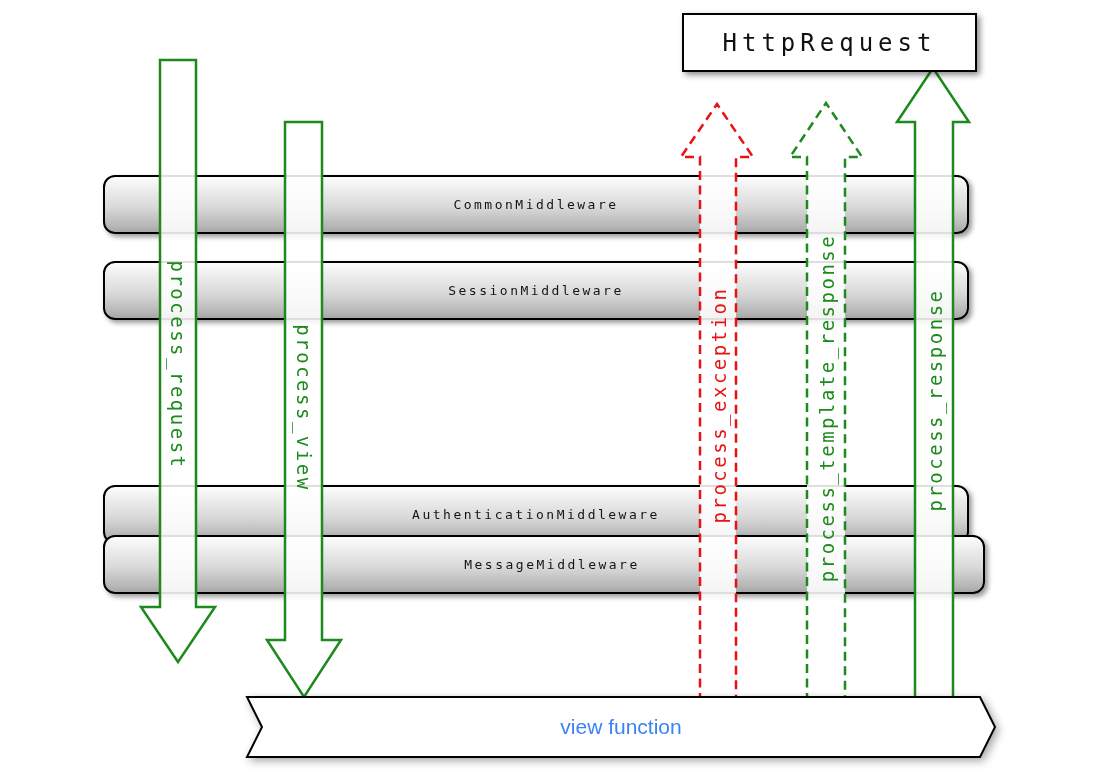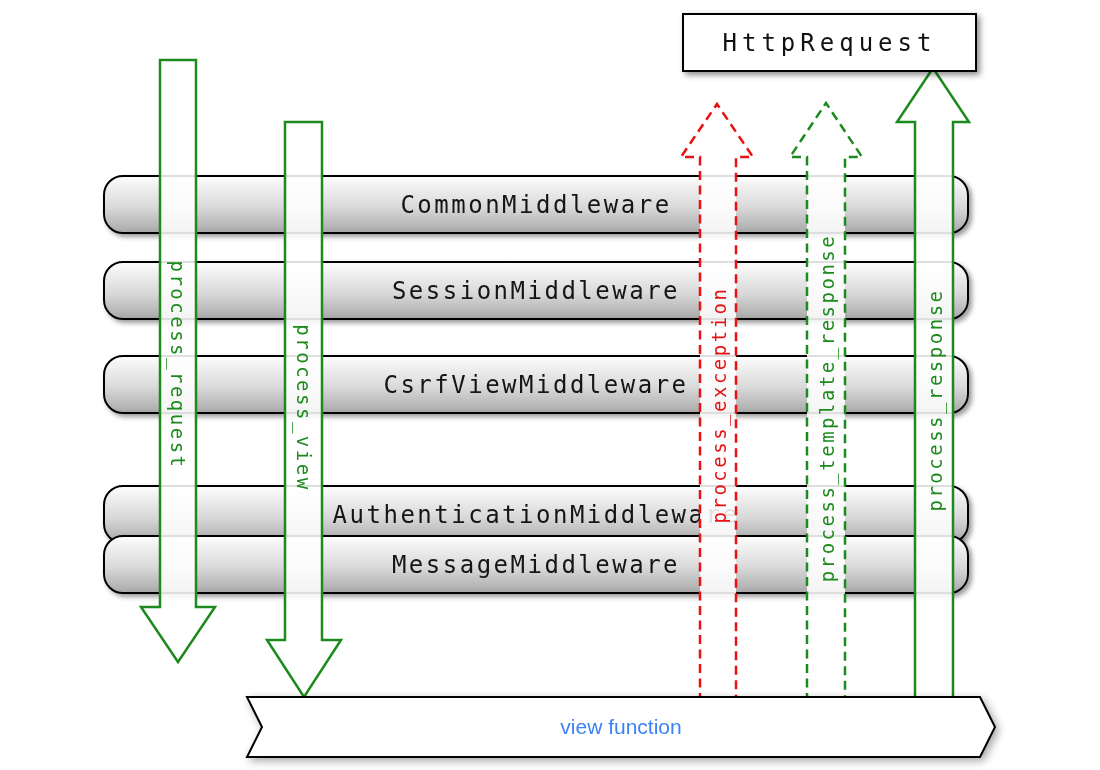--- a/index.html
+++ b/index.html
@@ -12,27 +12,27 @@
     position:absolute;height:55px;background:#ffffff;border:2px solid #000;
     box-shadow:3px 3px 6px rgba(0,0,0,.45);
     display:flex;align-items:center;justify-content:center;
     font-size:24px;letter-spacing:5px;color:#111;z-index:4;
   }
   #req-box{left:100px;top:13px;width:295px;}
   #res-box{left:682px;top:13px;width:291px;}
   
   .mw-bar{
     position:absolute;left:103px;width:862px;height:55px;
-    border:2px solid #000;border-radius:20px;
+    border:2px solid #000;border-radius:12px;
     background:linear-gradient(180deg,#fdfdfd 0%,#f0f0f0 18%,#d9d9d9 55%,#b3b3b3 92%,#a6a6a6 100%);
     box-shadow:3px 3px 5px rgba(0,0,0,.40);
     display:flex;align-items:center;justify-content:center;
-    font-size:24px;letter-spacing:2.5px;color:#151515;z-index:1;
+    font-size:13px;letter-spacing:2.5px;color:#151515;z-index:1;
   }
-  .mw-0{top:175px;} .mw-1{top:261px;} .mw-2{top:355px;} .mw-3{top:445px;margin-top:40px;} .mw-4{top:535px;}
+  .mw-0{top:175px;} .mw-1{top:261px;} .mw-2{top:355px;} .mw-3{top:445px;margin-top:40px;} .mw-4{top:535px;padding-left:16px;}
   
   #arrow-svg{position:absolute;left:0;top:0;z-index:2;pointer-events:none;}
   .arrow-solid-green{fill:rgba(255,255,255,.87);stroke:#1c8a1c;stroke-width:2.5;}
   .arrow-dashed-red{fill:rgba(255,255,255,.87);stroke:#e81212;stroke-width:2.5;stroke-dasharray:9 5.5;}
   .arrow-dashed-green{fill:rgba(255,255,255,.87);stroke:#1c8a1c;stroke-width:2.5;stroke-dasharray:9 5.5;}
   
   .arrow-label{
     position:absolute;z-index:3;white-space:nowrap;
     font-size:19px;letter-spacing:2.5px;
   }
@@ -59,23 +59,20 @@
 <body>
 
 <div class="stage">
 
   <div class="mw-bar mw-0">
     <span>CommonMiddleware</span>
   </div>
   <div class="mw-bar mw-1">
     <span>SessionMiddleware</span>
   </div>
-  <div class="mw-bar mw-2">
-    <span>CsrfViewMiddleware</span>
-  </div>
   <div class="mw-bar mw-3">
     <span>AuthenticationMiddleware</span>
   </div>
   <div class="mw-bar mw-4">
     <span>MessageMiddleware</span>
   </div>
 
   <svg id="arrow-svg" width="1100" height="770" viewBox="0 0 1100 770">
     <path class="arrow-solid-green" d="M160,60 L160,607 L141,607 L178,662 L215,607 L196,607 L196,60 Z"></path>
     <path class="arrow-solid-green" d="M285,122 L285,640 L267,640 L304,697 L341,640 L322,640 L322,122 Z"></path>

